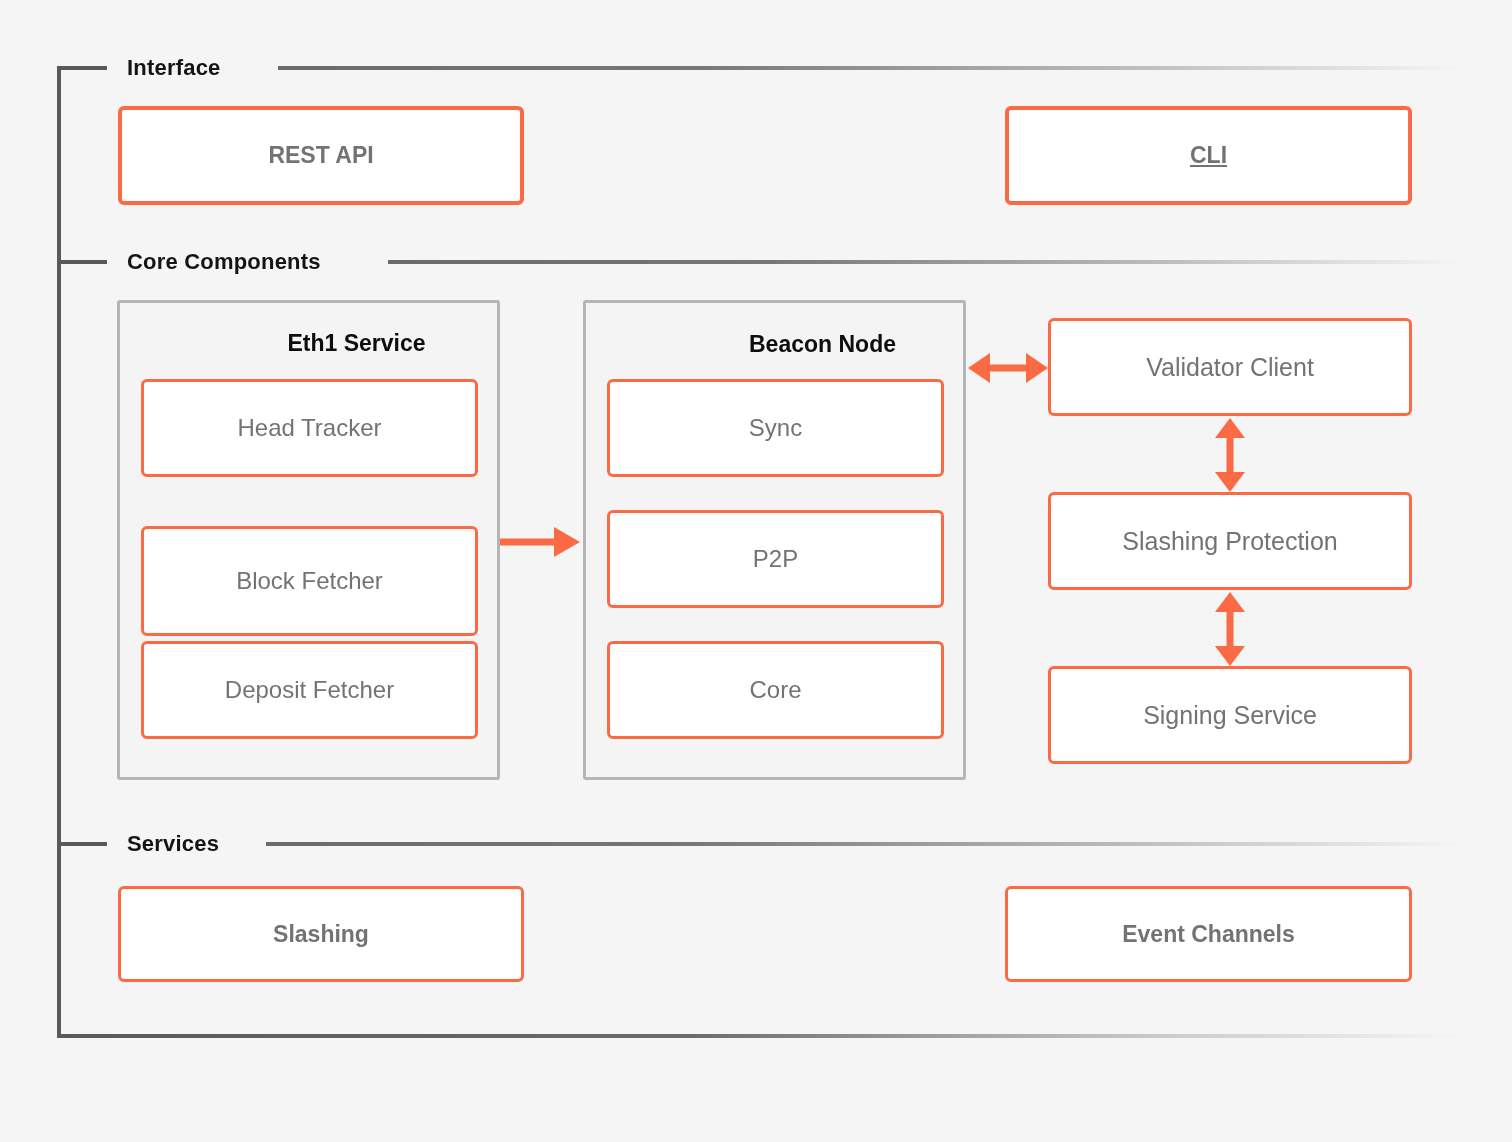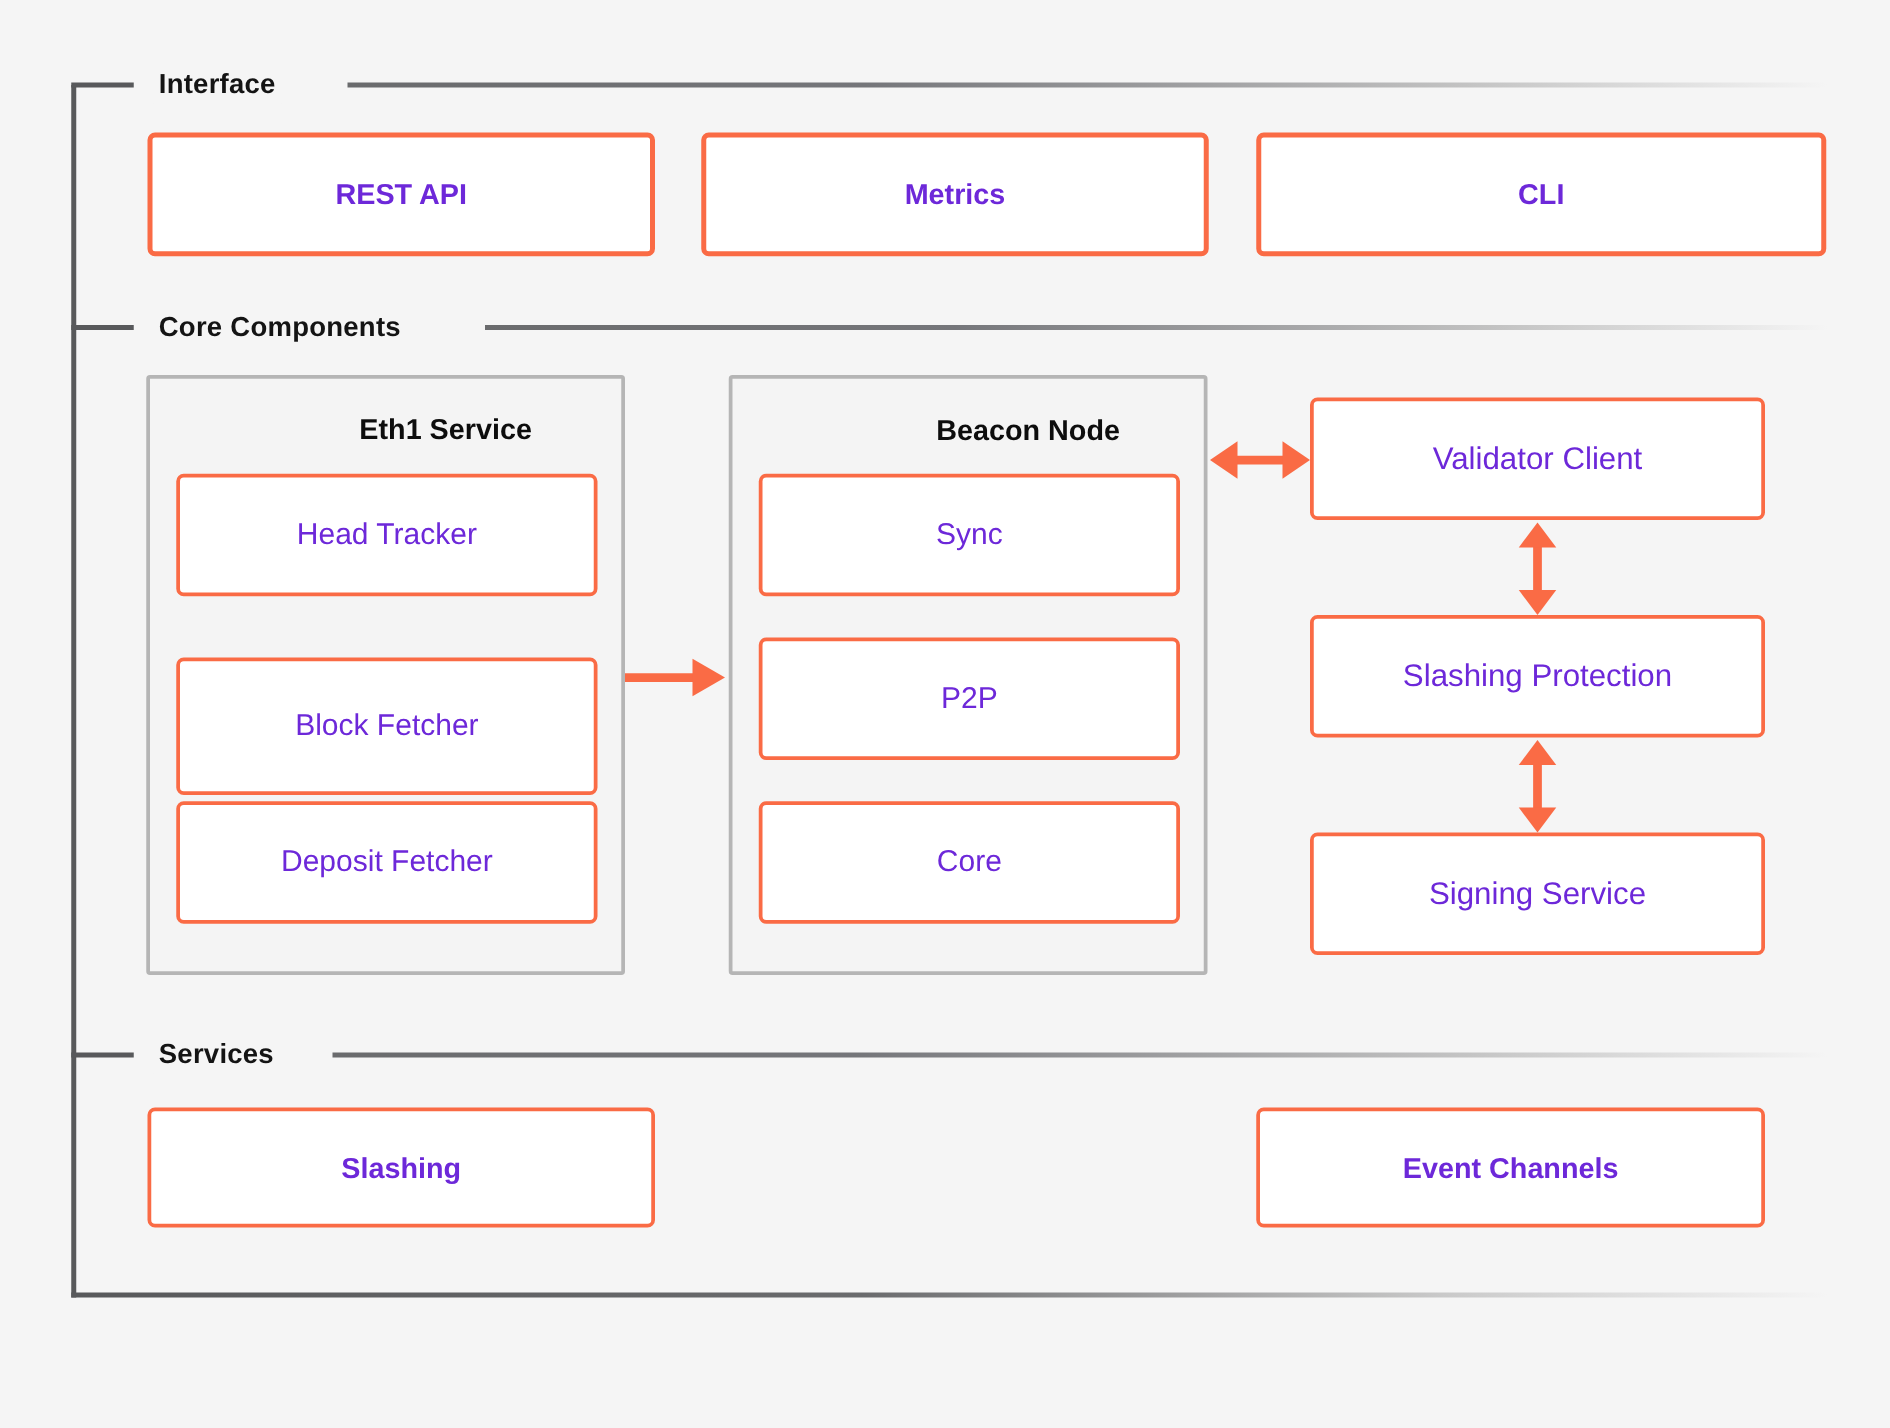--- a/index.html
+++ b/index.html
@@ -73,21 +73,21 @@
   
   .obox {
     position: absolute;
     background: #ffffff;
     border: 4px solid #fa6b45;
     border-radius: 6px;
     box-sizing: border-box;
     display: flex;
     align-items: center;
     justify-content: center;
-    color: #6d28d9;
+    color: #737373;
   }
   .obox.bold   { font-weight: bold; font-size: 23px; }
   .obox.plain  { font-weight: normal; font-size: 25px; }
   .obox.inner  { border-width: 3px; font-weight: normal; font-size: 24px; }
   .obox.thin   { border-width: 3px; }
 
   
   .group {
     position: absolute;
     background: #f4f4f4;
@@ -119,24 +119,21 @@
   <div class="bracket-tick" style="top:66px;"></div>
   <div class="bracket-tick" style="top:260px;"></div>
   <div class="bracket-tick" style="top:842px;"></div>
 
   <div class="section-label" style="left:119px; top:68px;">Interface</div>
   <div class="section-rule" style="left:278px; top:68px; width:1184px;"></div>
 
   <div class="obox bold" style="left:118px; top:106px; width:406px; height:99px;">
     <span>REST API</span>
   </div>
-  <div class="obox bold" style="left:561px; top:106px; width:406px; height:99px;">
-    <span>Metrics</span>
-  </div>
-  <div class="obox bold" style="left:1005px; top:106px; width:456px; height:99px;">
+  <div class="obox bold" style="left:1005px; top:106px; width:407px; height:99px;text-decoration:underline;">
     <span>CLI</span>
   </div>
 
   <div class="section-label" style="left:119px; top:262px;">Core Components</div>
   <div class="section-rule" style="left:388px; top:262px; width:1074px;"></div>
 
   <div class="group" style="left:117px; top:300px; width:383px; height:480px;">
     <div class="group-title" style="top:29px;">Eth1 Service</div>
   </div>
   <div class="obox inner" style="left:141px; top:379px; width:337px; height:98px;">

